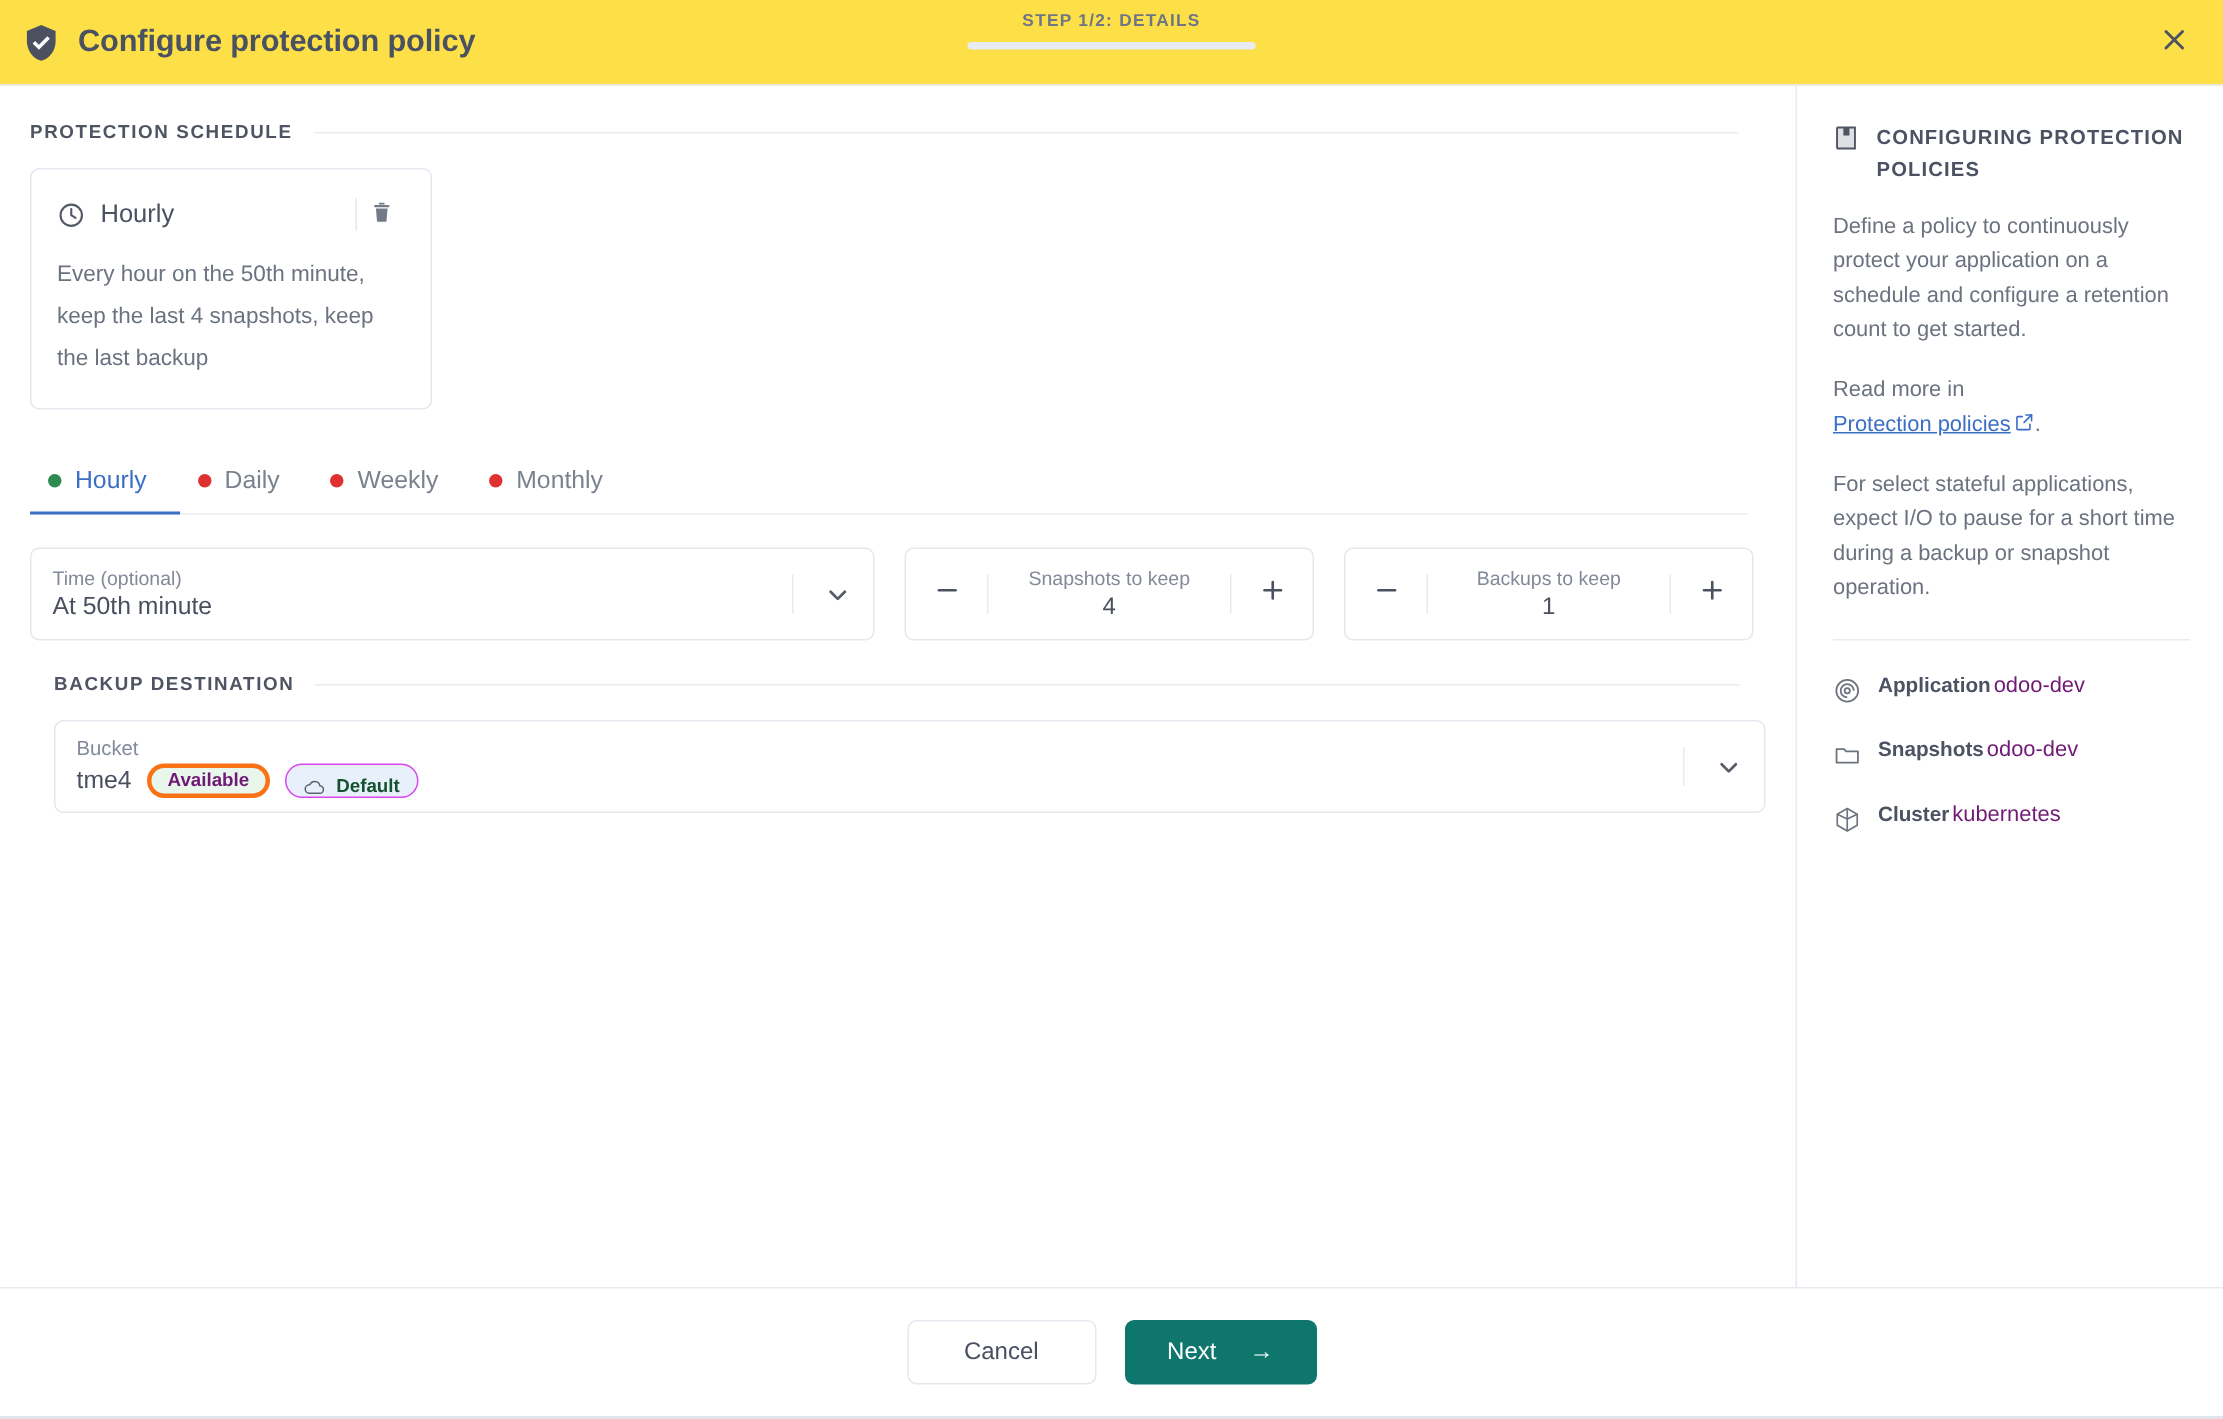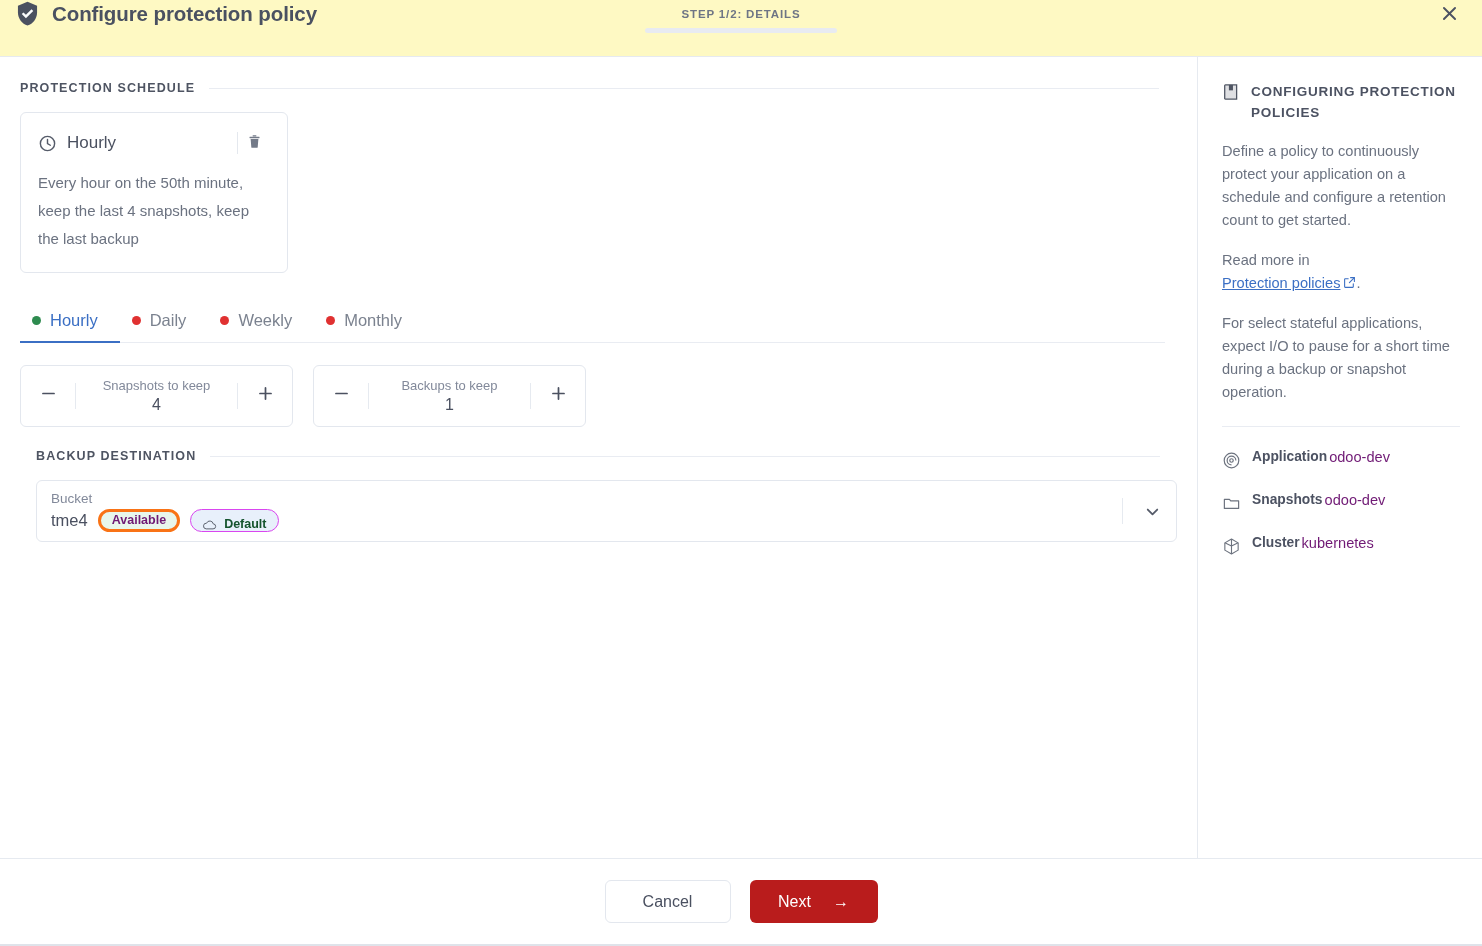--- a/index.html
+++ b/index.html
@@ -15,22 +15,22 @@
     width: 1482px; height: 946px;
     display: flex; flex-direction: column;
     background: #ffffff;
     border-bottom: 2px solid #dfe3ea;
   }
 
   
   .header {
     position: relative;
     height: 57px; min-height: 57px;
-    display: flex; align-items: flex-start;
-    background: #fef9c3;
+    display: flex; align-items: center;
+    background: #fde047;
     border-bottom: 1px solid #e6eaf0;
     padding: 0 18px 0 14px;
   }
   .header-left { display: flex; align-items: center; gap: 11px; }
   .shield-icon { width: 27px; height: 27px; display: block; color: #4b5160; }
   .header-title {
     font-size: 20.5px; font-weight: bold; color: #4a5161;
     letter-spacing: -0.1px;
   }
   .step-wrap {
@@ -294,20 +294,34 @@
             <span>Weekly</span>
           </button>
           <button class="tab">
             <span class="dot" style="background:#e03131"></span>
             <span>Monthly</span>
           </button>
         </div>
 
         <div class="fields">
 
+          <div class="field time">
+            <div class="field-stack">
+              <span class="field-label">Time (optional)</span>
+              <span class="field-value">At 50th minute</span>
+            </div>
+            <div class="field-caret">
+              <span class="vdiv"></span>
+              <span>
+                <svg class="chev" viewBox="0 0 24 24" fill="none" stroke="currentColor" stroke-width="2.3" stroke-linecap="round" stroke-linejoin="round">
+                  <path d="M6 9.5l6 6 6-6"></path>
+                </svg>
+              </span>
+            </div>
+          </div>
 
           <div class="field stepper">
             <button class="step-btn">
               <span>
                 <svg viewBox="0 0 24 24" fill="none" stroke="currentColor" stroke-width="2.2" stroke-linecap="round">
                     <path d="M5 12h14"></path>
                   </svg>
               </span>
             </button>
             <span class="step-sep"></span>
@@ -451,19 +465,19 @@
             <span class="meta-value">kubernetes</span>
           </span>
         </div>
       </div>
     </div>
 
   </div>
 
   <div class="footer">
     <button class="btn-cancel">Cancel</button>
-    <button class="btn-next" style="background: #b91c1c;">
+    <button class="btn-next" style="background: #0f766e;">
       <span>Next</span>
       <span class="arrow">→</span>
     </button>
   </div>
 
 </div>
 
 </body></html>

